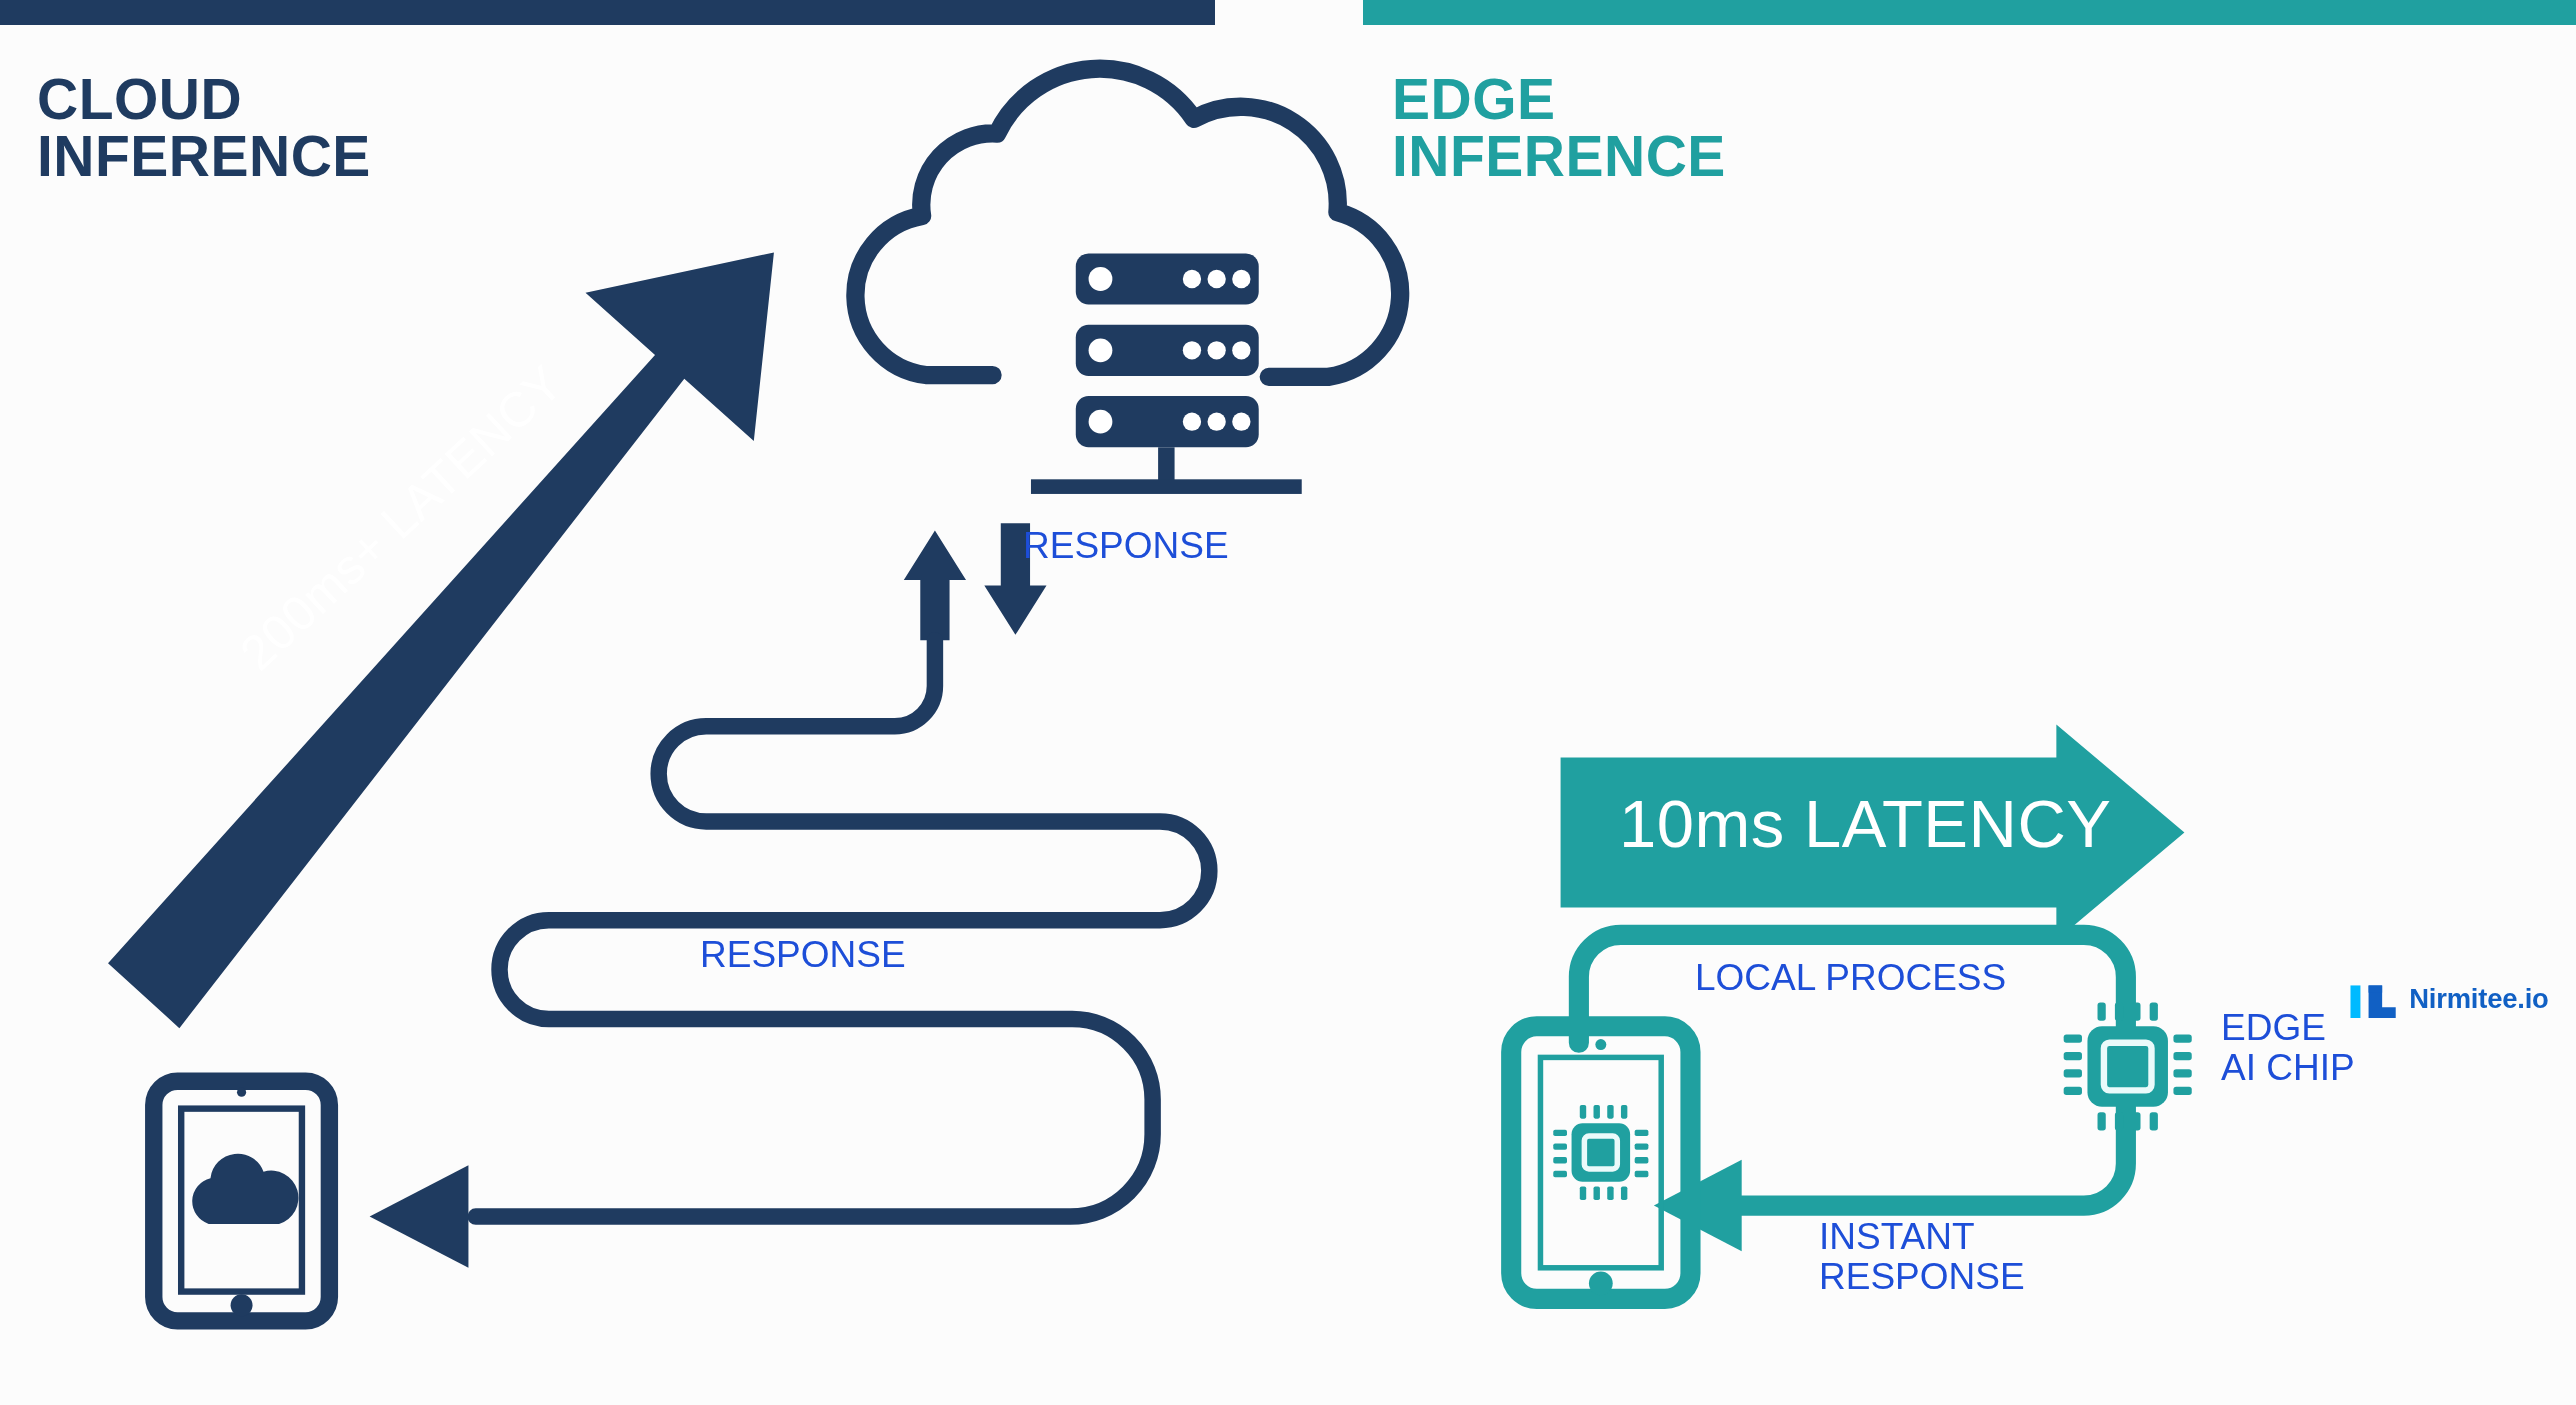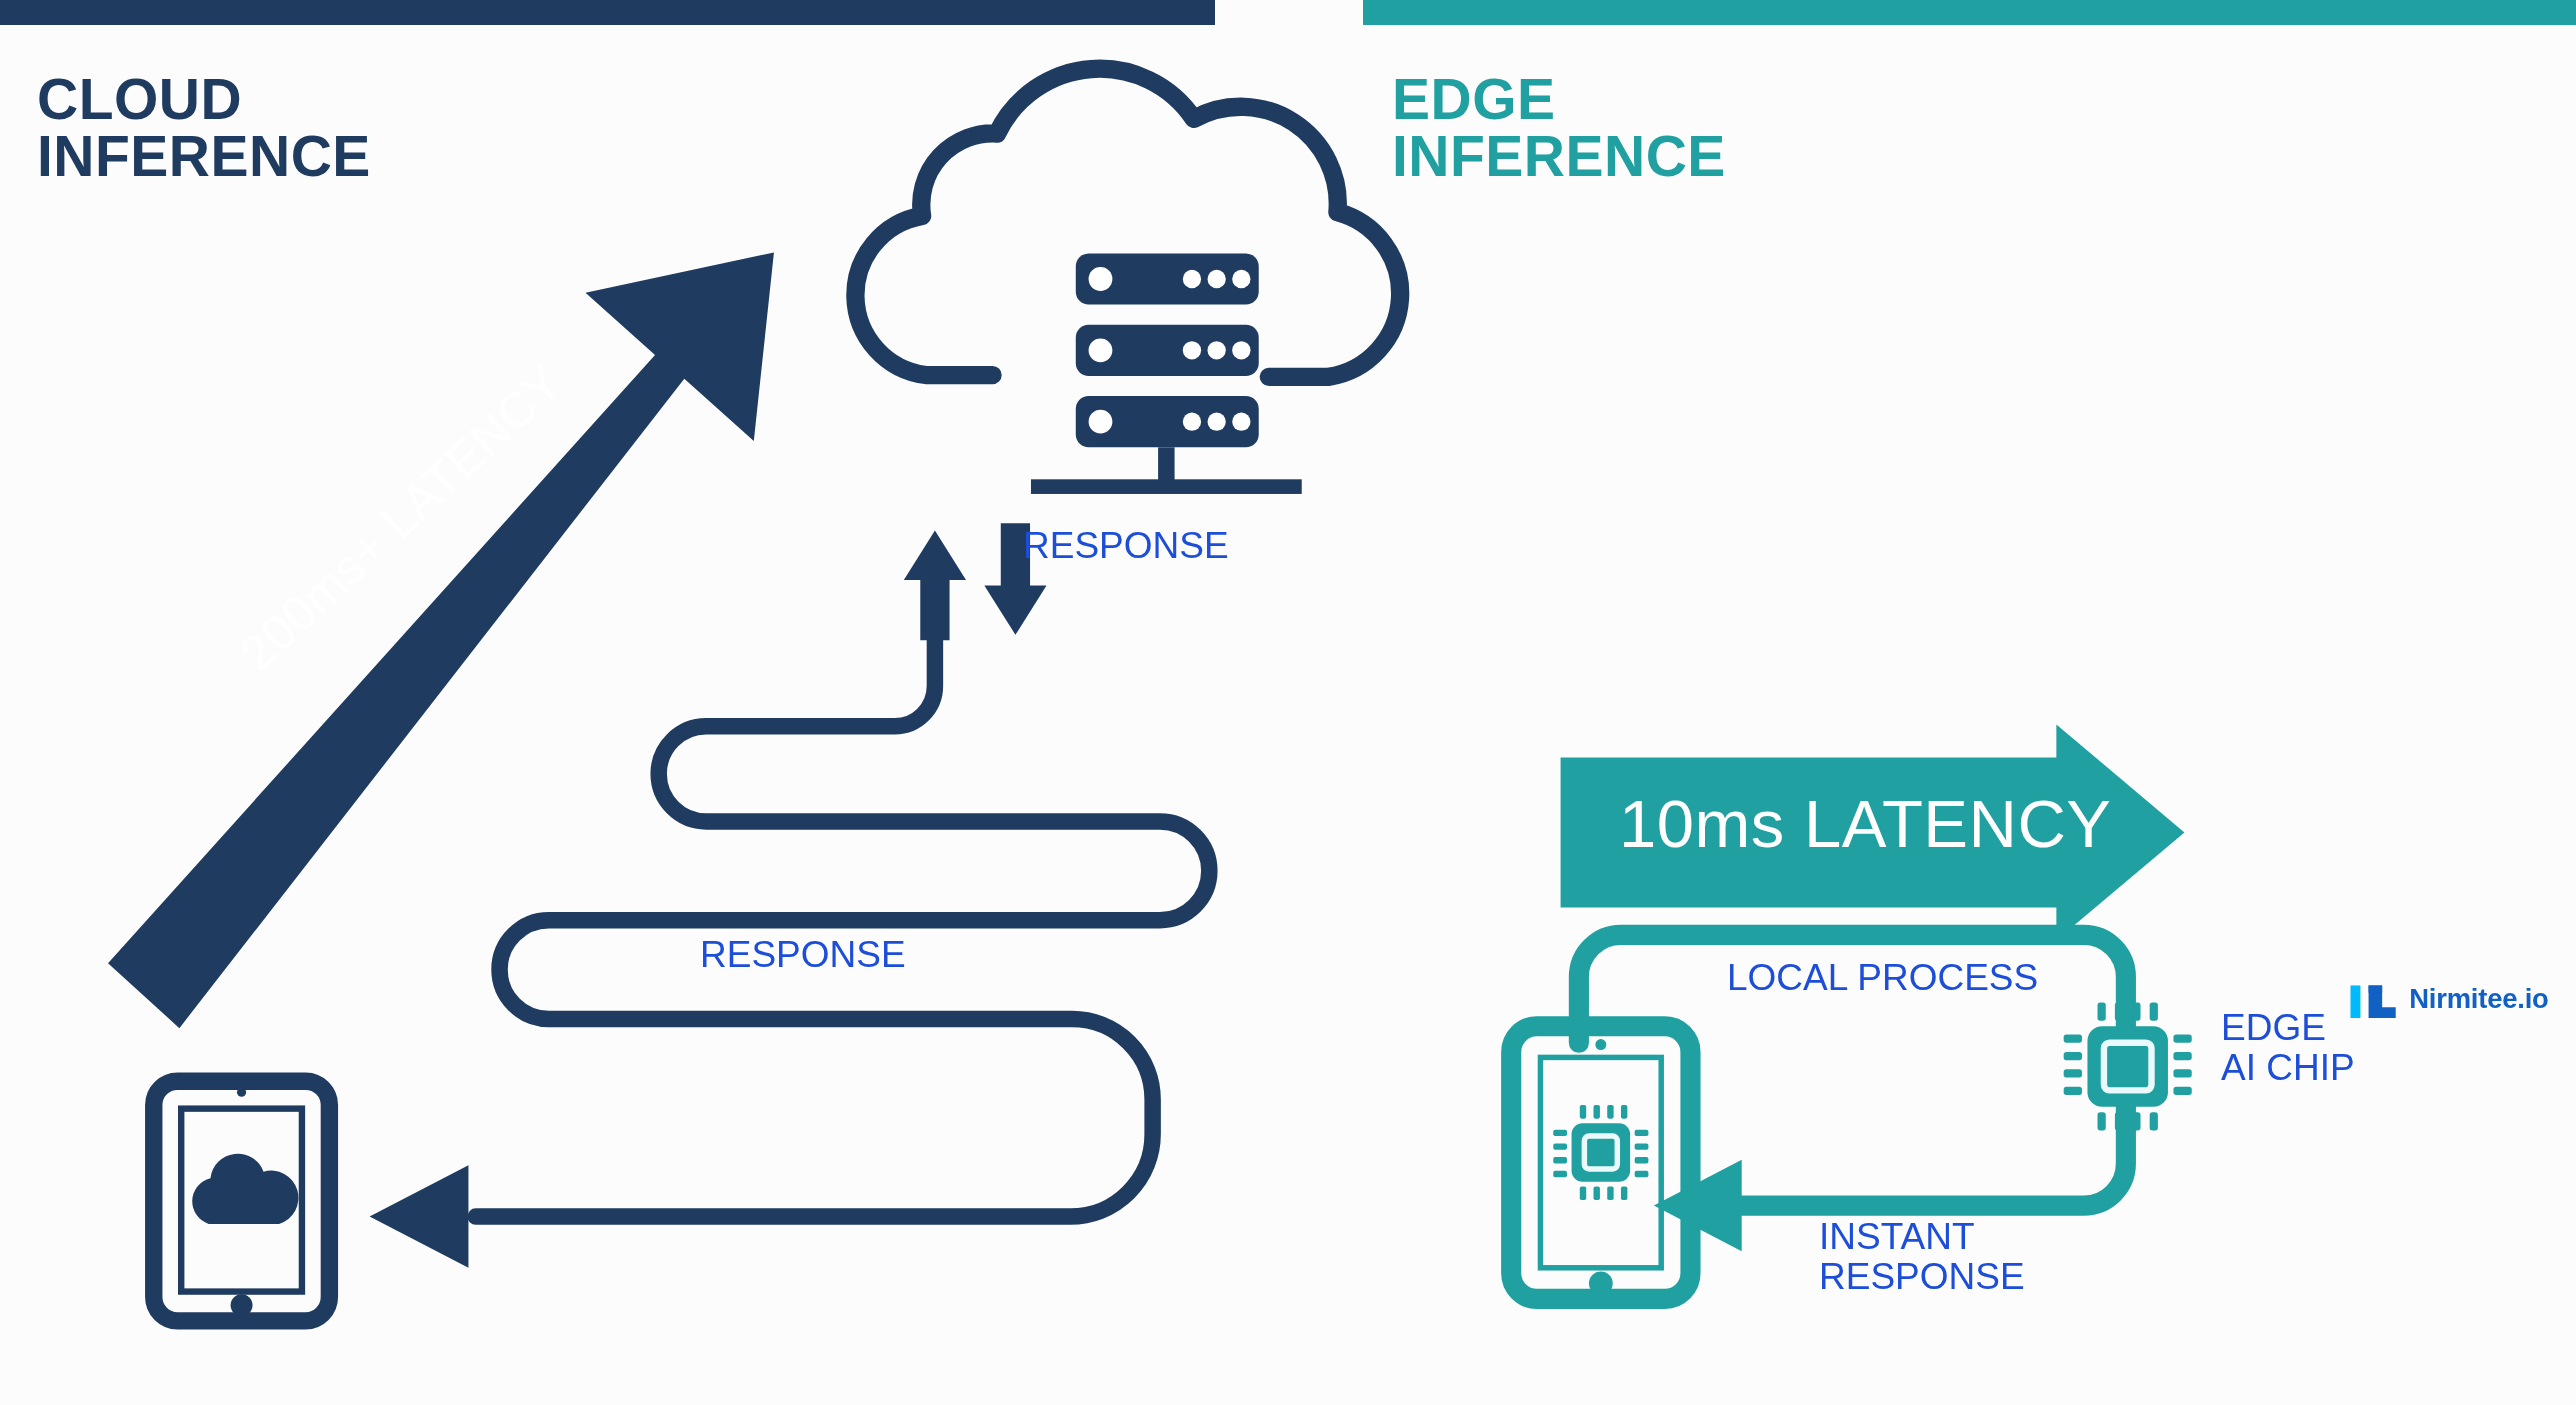--- a/index.html
+++ b/index.html
@@ -76,21 +76,21 @@
   }
   #latency-edge-text {
     left: 1619px;
     top: 785px;
     font-size: 67px;
     letter-spacing: 0.5px;
   }
 
   #label-network  { left: 700px;  top: 935px; }
   #label-response-top { left: 1023px; top: 526px; }
-  #label-local-process { left: 1695px; top: 958px; margin-left: 32px; }
+  #label-local-process { left: 1695px; top: 958px; }
   #label-edge-ai-chip { left: 2221px; top: 1008px; }
   #label-instant-response { left: 1819px; top: 1217px; }
 
   
   #brand {
     position: absolute;
     right: 27.4px;
     bottom: 22px;
     display: flex;
     align-items: center;

